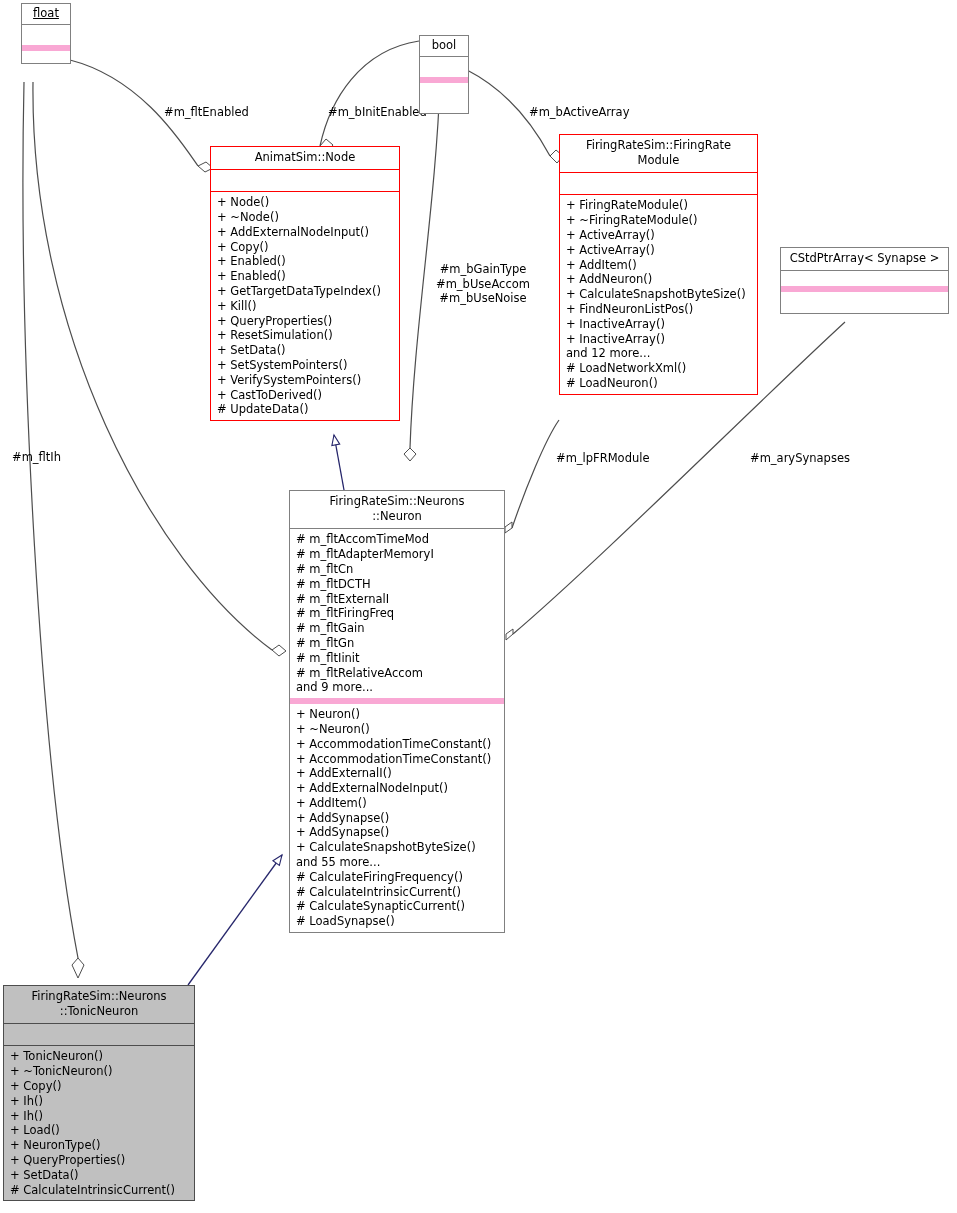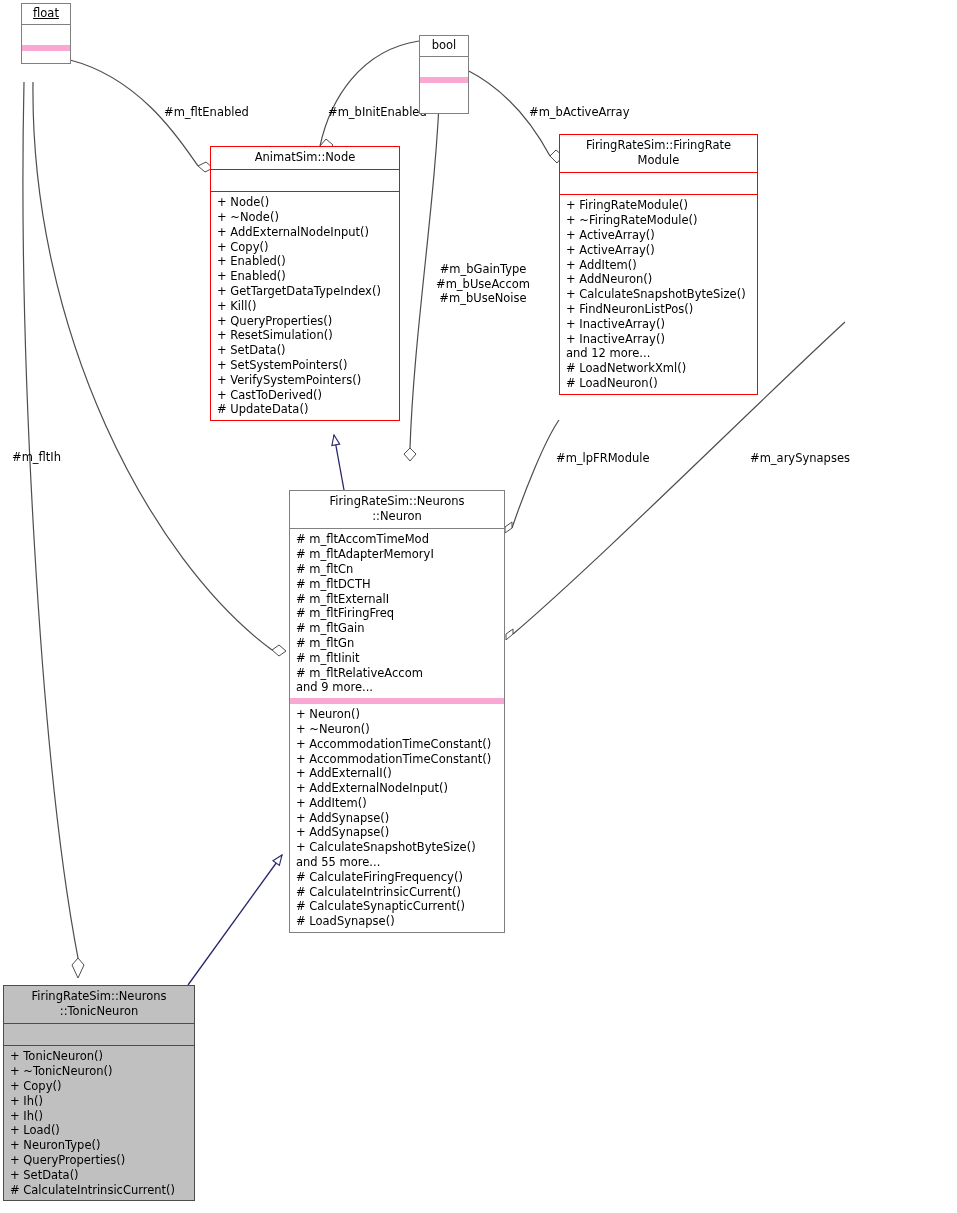--- a/index.html
+++ b/index.html
@@ -184,20 +184,25 @@
       <div class="member">+ CalculateSnapshotByteSize()</div>
       <div class="member">+ FindNeuronListPos()</div>
       <div class="member">+ InactiveArray()</div>
       <div class="member">+ InactiveArray()</div>
       <div class="member">and 12 more...</div>
       <div class="member"># LoadNetworkXml()</div>
       <div class="member"># LoadNeuron()</div>
     </div>
   </div>
 
+  <div class="cls tmpl" style="left:780px; top:247px; width:169px;">
+    <div class="title">CStdPtrArray&lt; Synapse &gt;</div>
+    <div class="compartment empty"></div>
+    <div class="compartment empty"></div>
+  </div>
 
   <div class="cls" style="left:289px; top:490px; width:216px;">
     <div class="title">FiringRateSim::Neurons
  ::Neuron</div>
     <div class="compartment">
       <div class="member"># m_fltAccomTimeMod</div>
       <div class="member"># m_fltAdapterMemoryI</div>
       <div class="member"># m_fltCn</div>
       <div class="member"># m_fltDCTH</div>
       <div class="member"># m_fltExternalI</div>

